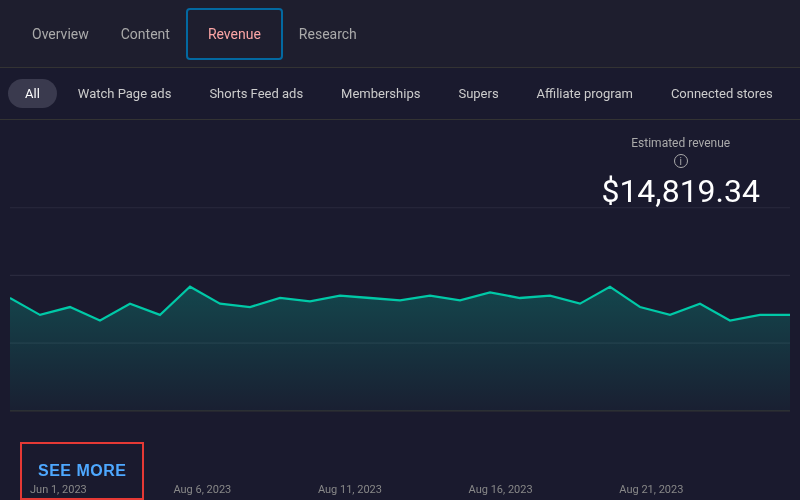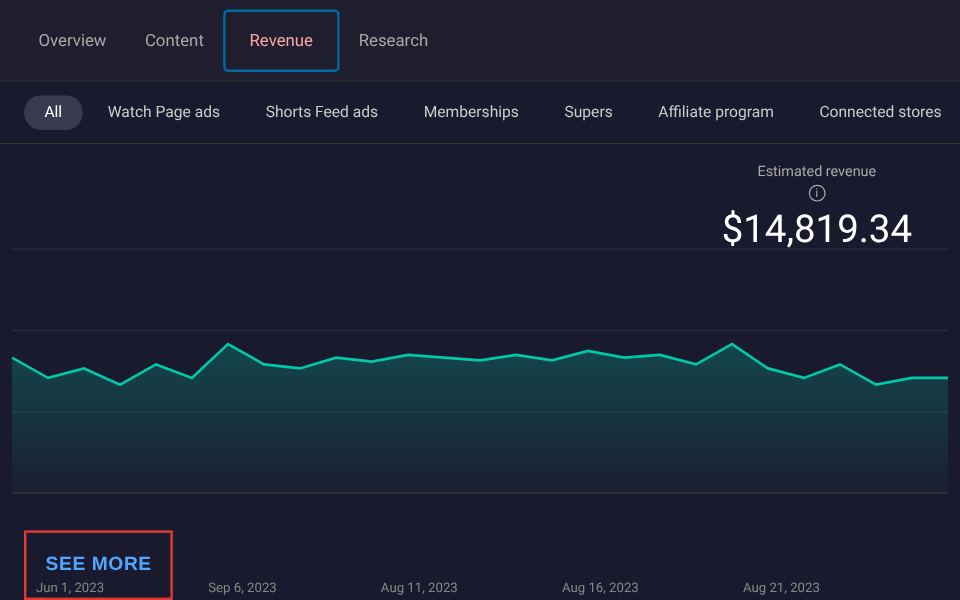--- a/index.html
+++ b/index.html
@@ -41,21 +41,21 @@
     .top-nav-item.active::after {
       display: none;
     }
 
     
     .sub-tabs {
       display: flex;
       align-items: center;
       background: #1a1a2e;
       border-bottom: 1px solid #333;
-      padding: 0 20px;
+      padding: 0 8px;
       height: 52px;
       gap: 4px;
       overflow-x: auto;
     }
     .sub-tab {
       padding: 6px 16px;
       border-radius: 20px;
       font-size: 13px;
       color: #ccc;
       cursor: pointer;
@@ -199,21 +199,21 @@
       <line x1="0" y1="240" x2="780" y2="240" stroke="#333" stroke-width="1"></line>
 
       <path d="M0,140 L30,155 L60,148 L90,160 L120,145 L150,155 L180,130 L210,145 L240,148 L270,140 L300,143 L330,138 L360,140 L390,142 L420,138 L450,142 L480,135 L510,140 L540,138 L570,145 L600,130 L630,148 L660,155 L690,145 L720,160 L750,155 L780,155 L780,240 L0,240 Z" fill="url(#chartFill)"></path>
 
       <polyline points="0,140 30,155 60,148 90,160 120,145 150,155 180,130 210,145 240,148 270,140 300,143 330,138 360,140 390,142 420,138 450,142 480,135 510,140 540,138 570,145 600,130 630,148 660,155 690,145 720,160 750,155 780,155" fill="none" stroke="#00c9a7" stroke-width="2"></polyline>
     </svg>
   </div>
 
   <div class="x-axis">
     <span class="x-label">Jun 1, 2023</span>
-    <span class="x-label">Sep 6, 2023</span>
+    <span class="x-label">Aug 6, 2023</span>
     <span class="x-label">Aug 11, 2023</span>
     <span class="x-label">Aug 16, 2023</span>
     <span class="x-label">Aug 21, 2023</span>
     <span class="x-label"></span>
   </div>
 
   <button class="see-more-btn">SEE MORE</button>
 
 </div>
 

